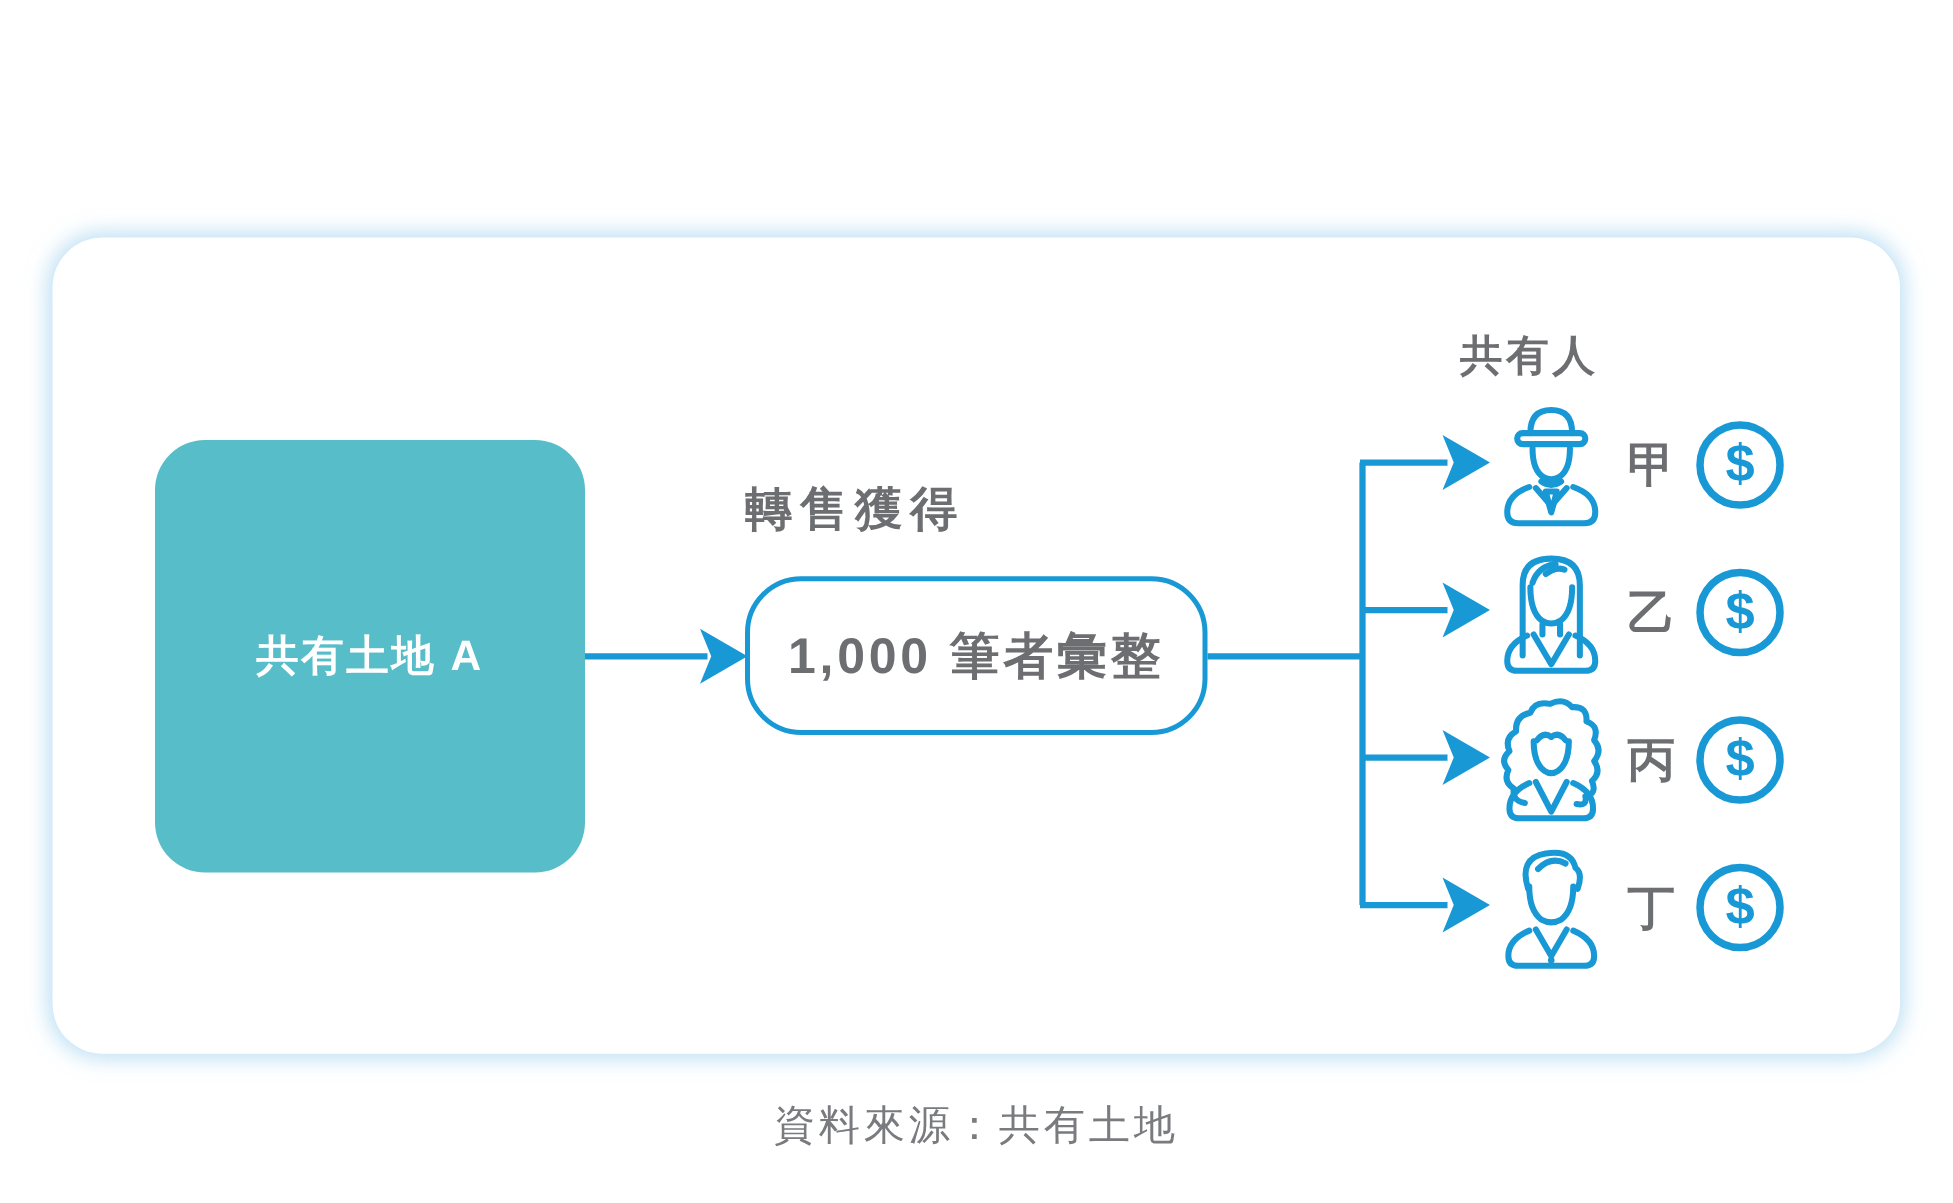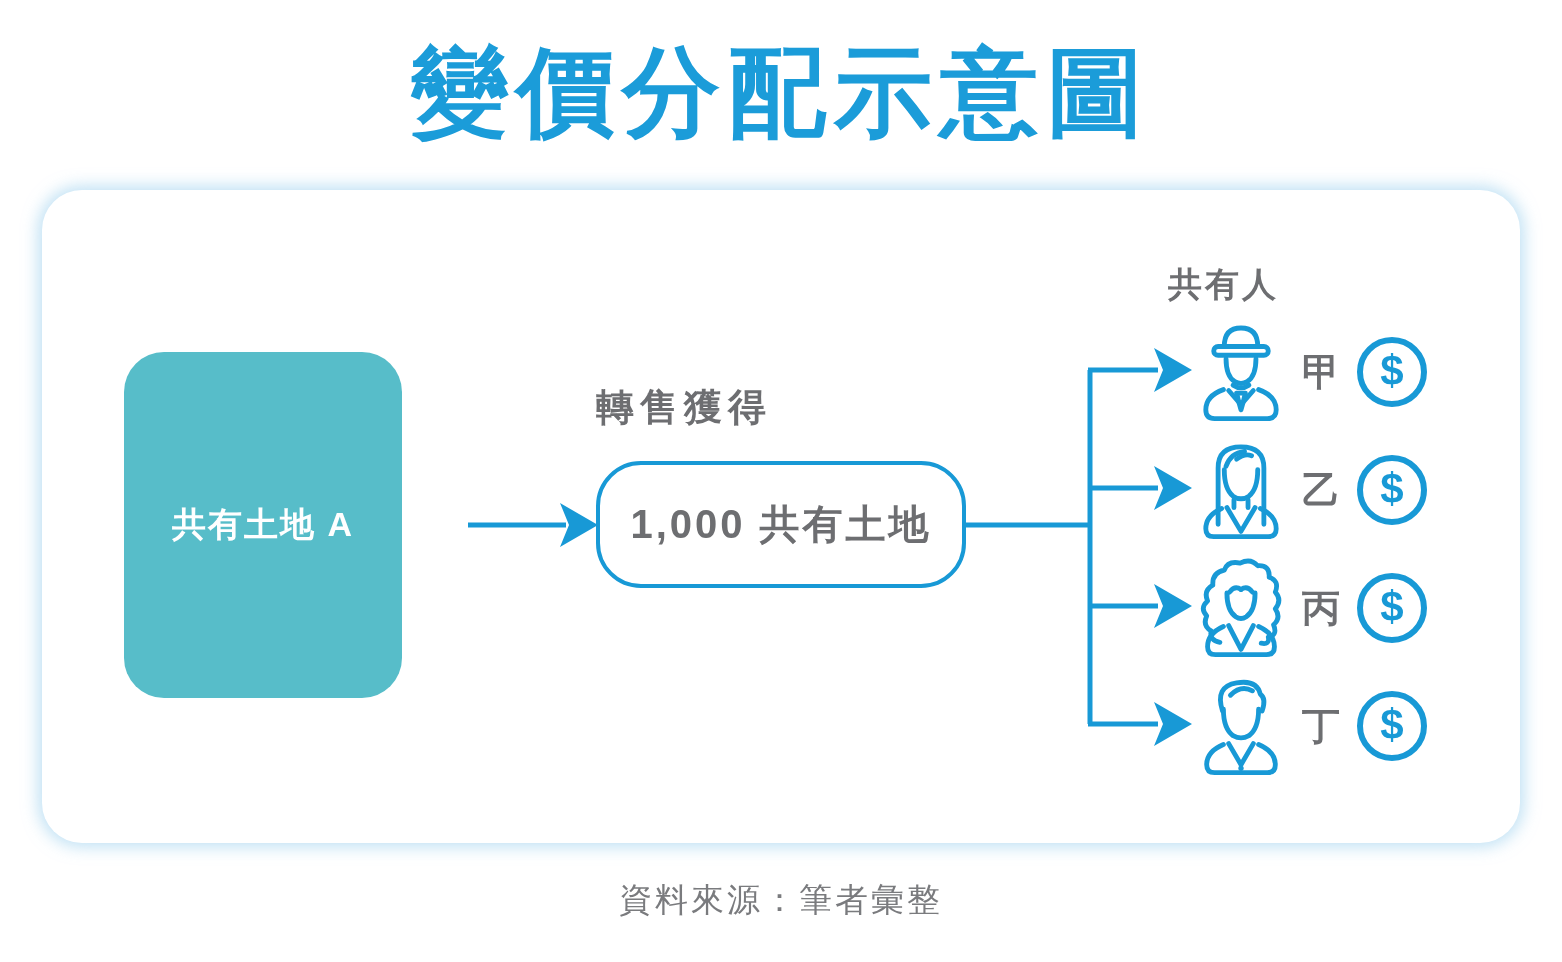--- a/index.html
+++ b/index.html
@@ -18,21 +18,21 @@
     font-size:98px;font-weight:900;color:var(--title-blue);letter-spacing:8px;}
 
   .card{position:absolute;left:42px;top:190px;width:1478px;height:653px;
     background:#ffffff;border-radius:40px;
     box-shadow:0 0 16px 4px rgba(140,200,235,.55);}
 
   svg.connectors{position:absolute;left:0;top:0;width:1562px;height:962px;pointer-events:none;}
   .connectors line{stroke:var(--accent);stroke-width:5;}
   .connectors .head{fill:var(--accent);}
 
-  .land-box{position:absolute;left:124px;top:352px;width:278px;height:346px;
+  .land-box{position:absolute;left:124px;top:352px;width:344px;height:346px;
     background:var(--teal);border-radius:40px;display:flex;align-items:center;justify-content:center;}
   .land-box span{color:#ffffff;font-size:34px;font-weight:bold;letter-spacing:2px;}
 
   .resale-label{position:absolute;left:596px;top:382px;width:370px;text-align:left;
     font-size:38px;font-weight:bold;color:var(--text-gray);letter-spacing:6px;}
 
   .amount-pill{position:absolute;left:596px;top:461px;width:370px;height:127px;
     border:4px solid var(--accent);border-radius:45px;background:#fff;
     display:flex;align-items:center;justify-content:center;}
   .amount-pill span{font-size:40px;font-weight:bold;color:var(--text-gray);letter-spacing:3px;}
@@ -54,21 +54,20 @@
   .person svg .fill-dot{fill:var(--accent);stroke:none;}
 
   .source{position:absolute;left:0;top:878px;width:1562px;text-align:center;
     font-size:33px;color:var(--source-gray);letter-spacing:3px;}
 </style>
 </head>
 <body>
 
 <div class="stage">
 
-  <div class="title">變價分配示意圖</div>
 
   <div class="card"></div>
 
   <svg class="connectors" viewBox="0 0 1562 962" xmlns="http://www.w3.org/2000/svg" aria-hidden="true">
 
     <line x1="468" y1="525" x2="566" y2="525"></line>
     <path class="head" d="M598,525 L560,503 L569,525 L560,547 Z"></path>
 
     <line x1="966" y1="525" x2="1090" y2="525"></line>
 
@@ -84,21 +83,21 @@
     <path class="head" d="M1192,724 L1154,702 L1163,724 L1154,746 Z"></path>
   </svg>
 
   <div class="land-box">
     <span>共有土地 A</span>
   </div>
 
   <div class="resale-label">轉售獲得</div>
 
   <div class="amount-pill">
-    <span>1,000 共有土地</span>
+    <span>1,000 筆者彙整</span>
   </div>
 
   <div class="owners-header">共有人</div>
 
   <div class="owner-row" style="top:318px;">
     <div class="person">
       <svg viewBox="0 0 100 118">
         <path d="M31,30 Q31,9 50,9 Q69,9 69,30"></path>
         <rect x="19" y="30" width="62" height="10" rx="5"></rect>
         <path d="M33,44 Q33,64 43,70 Q50,74 57,70 Q67,64 67,44"></path>
@@ -159,15 +158,15 @@
         <path d="M36,79 L50,103 L64,79"></path>
         <circle class="fill-dot" cx="50" cy="107" r="3"></circle>
       </svg>
     </div>
     <div class="owner-label">丁</div>
     <div class="dollar-badge">
       <span>$</span>
     </div>
   </div>
 
-  <div class="source">資料來源：筆者彙整</div>
+  <div class="source">資料來源：共有土地</div>
 
 </div>
 
 </body></html>

